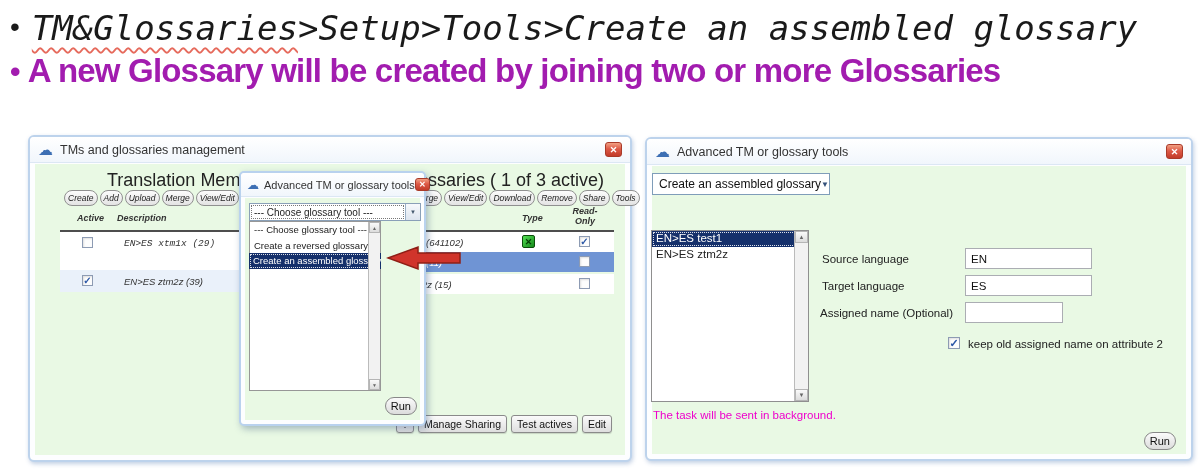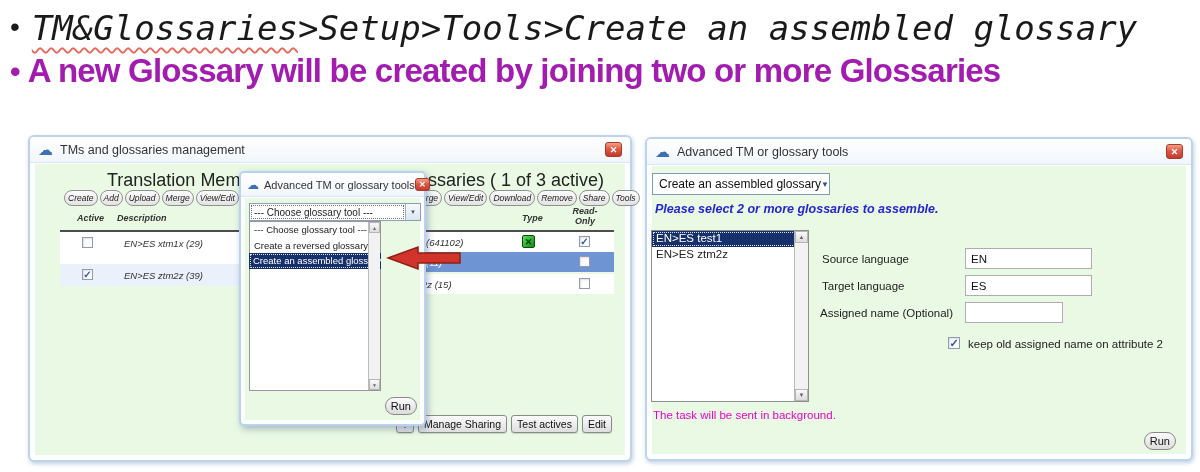--- a/index.html
+++ b/index.html
@@ -141,21 +141,21 @@
       <span class="mini-btn">Merge</span>
       <span class="mini-btn">View/Edit</span>
       <span class="mini-btn">Download</span>
     </div>
     <div class="colhead" style="left:47px; top:76px;">Active</div>
     <div class="colhead" style="left:87px; top:76px;">Description</div>
 
     <div class="sepline" style="left:30px; top:93px; width:554px;"></div>
 
     <div class="rowgroup" style="left:30px; top:95px; width:248px;">
-      <div class="trow row-white" style="height:32px;">
+      <div class="trow row-white" style="height:38px;font-family:Liberation Mono, monospace;">
         <span class="checkbox" style="left:22px; top:5px;"></span>
         <span class="cell-text" style="left:64px;">EN&gt;ES xtm1x (29)</span>
       </div>
       <div class="trow row-blue" style="height:22px;">
         <span class="checkbox" style="left:22px; top:5px;"><span>✓</span></span>
         <span class="cell-text" style="left:64px;">EN&gt;ES ztm2z (39)</span>
       </div>
     </div>
 
     <div class="sec-head" style="left:370px; top:33px;">Glossaries ( 1 of 3 active)</div>
@@ -238,21 +238,20 @@
           <span>✕</span>
         </span>
     </div>
     <div class="green"></div>
 
     <div class="rcombo">
       <span class="combo-text">Create an assembled glossary</span>
       <span class="caret">▼</span>
     </div>
 
-    <div class="instruction">Please select 2 or more glossaries to assemble.</div>
 
     <div class="listbox">
       <div class="lbitem sel">EN&gt;ES test1</div>
       <div class="lbitem">EN&gt;ES ztm2z</div>
       <div class="vscroll">
         <span class="arr up">▲</span>
         <span class="arr dn">▼</span>
       </div>
     </div>
 

